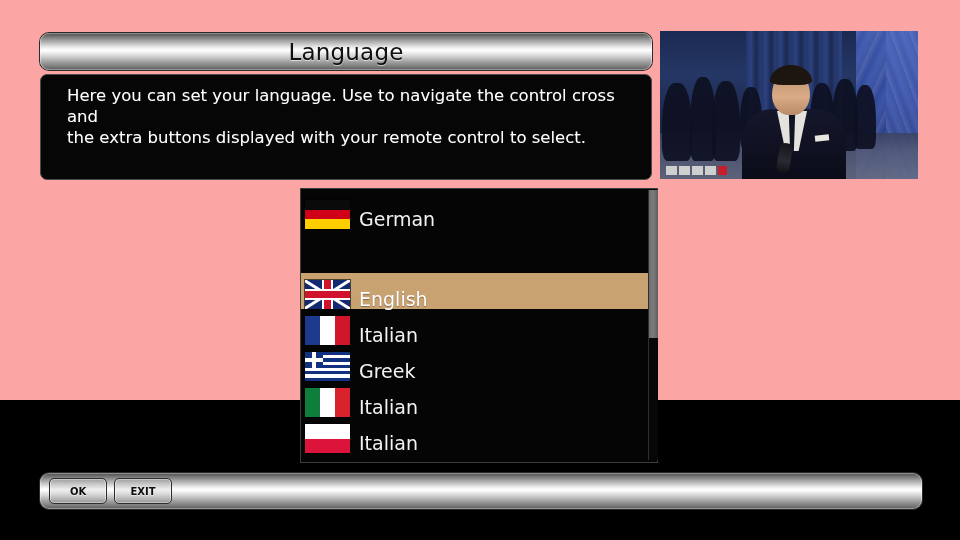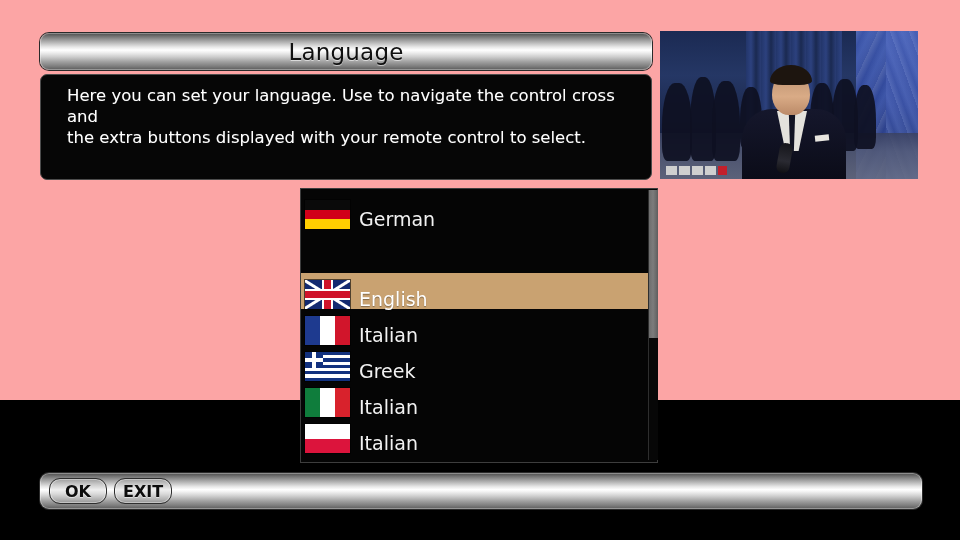--- a/index.html
+++ b/index.html
@@ -286,23 +286,23 @@
     display: flex; align-items: center;
     padding-left: 9px;
     box-sizing: border-box;
     gap: 7px;
   }
   .soft-key {
     height: 24px;
     min-width: 40px;
     padding: 0 8px;
     border: 1px solid #2e2e2e;
-    border-radius: 11px;
+    border-radius: 5px;
     display: flex; align-items: center; justify-content: center;
-    font-size: 16px;
+    font-size: 10px;
     font-weight: bold;
     color: #0d0d0d;
     background: linear-gradient(to bottom,
       #9d9d9d 0%, #c9c9c9 22%, #efefef 45%, #dadada 62%, #b2b2b2 85%, #949494 100%);
     box-shadow: inset 0 0 0 1px rgba(255,255,255,0.4);
     text-shadow: 0 1px 0 rgba(255,255,255,0.5);
   }
 </style>
 </head>
 <body>

